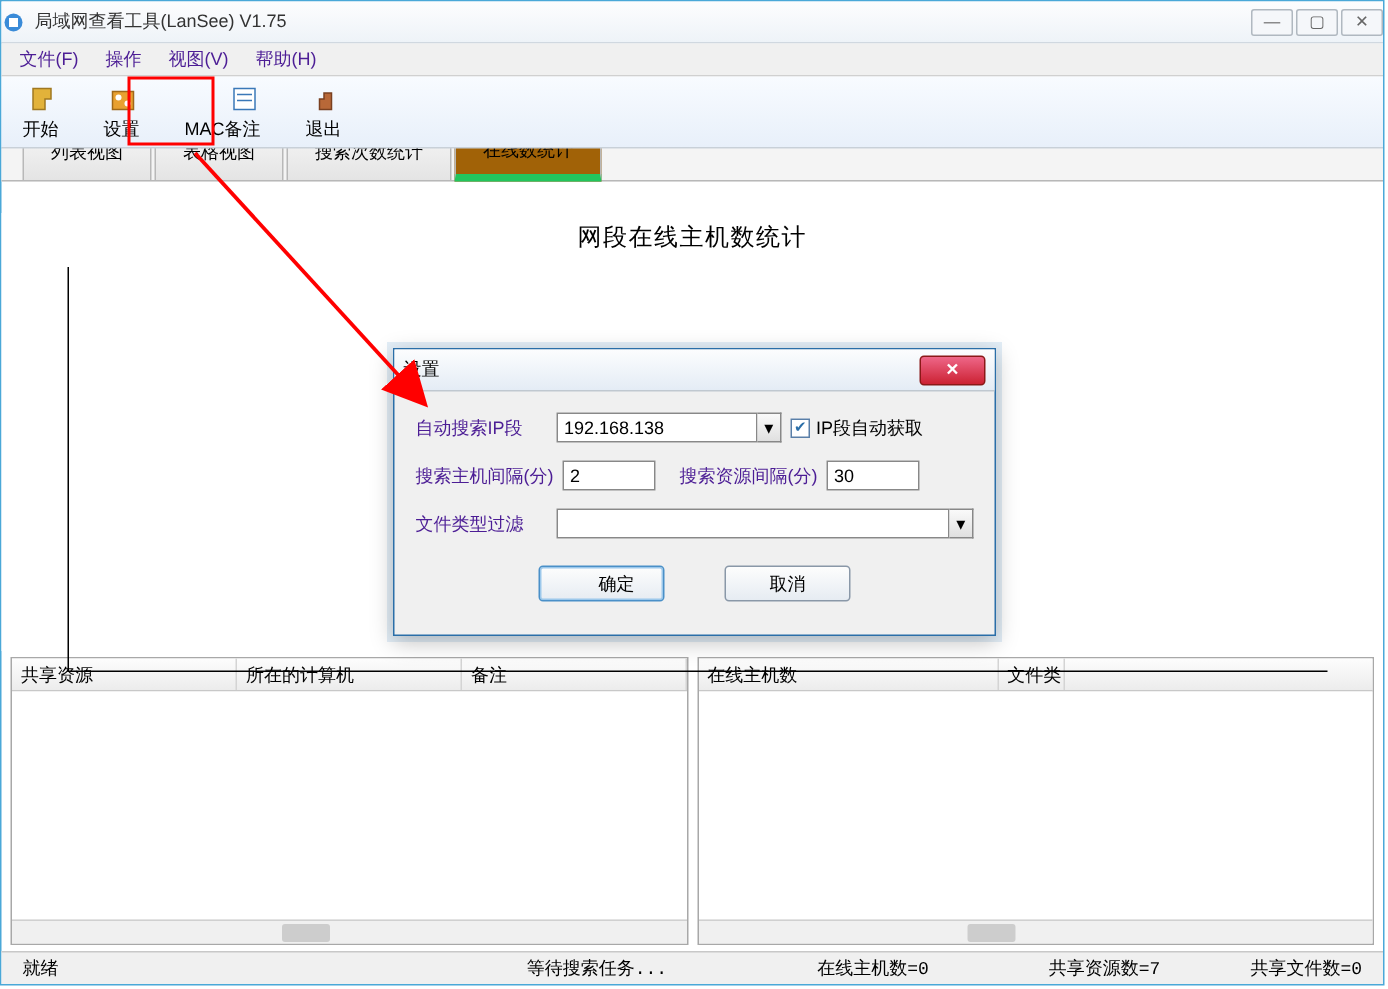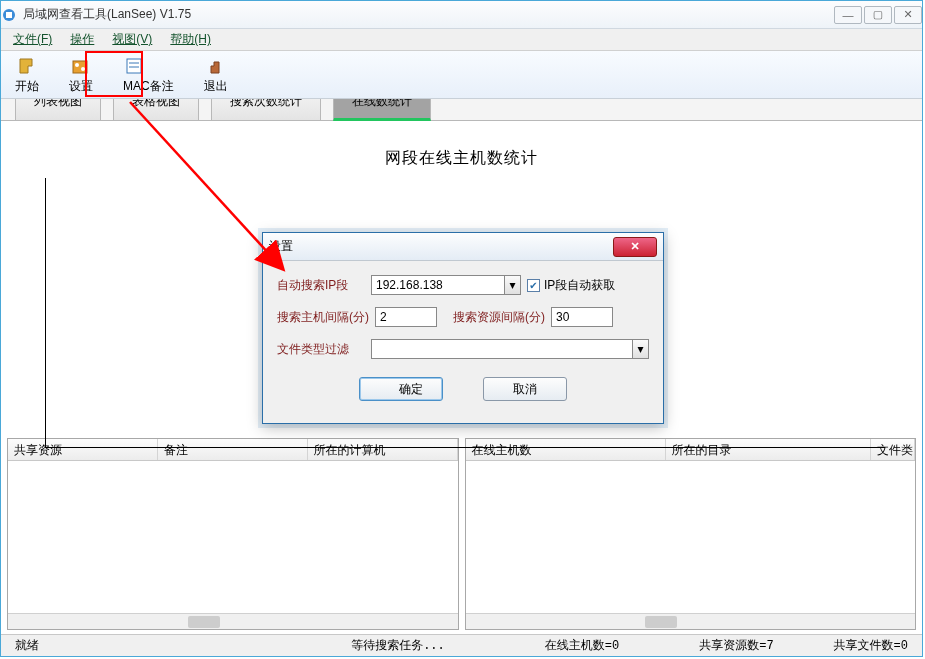--- a/index.html
+++ b/index.html
@@ -7,31 +7,31 @@
 
 .window { width: 923px; height: 657px; border: 1px solid #4aa8d8; position: absolute; top: 0; left: 0; background: #fff; display: flex; flex-direction: column; }
 
 .titlebar { height: 28px; background: linear-gradient(#fdfdfe, #eef3f8); display: flex; align-items: center; padding: 0 0; border-bottom: 1px solid #d0d8e0; }
 .titlebar .app-icon { width: 16px; height: 16px; margin-right: 6px; }
 .titlebar .title-text { flex: 1; color: #333; }
 .win-ctrls { display: flex; gap: 2px; }
 .win-btn { width: 28px; height: 18px; border: 1px solid #b0b8c0; background: #f5f7fa; border-radius: 2px; display: flex; align-items: center; justify-content: center; color: #666; font-size: 11px; cursor: default; }
 
 .menubar { height: 22px; background: #f0f0f0; display: flex; align-items: center; padding: 0 4px; gap: 2px; border-bottom: 1px solid #d0d0d0; }
-.menu-item { padding: 2px 8px; color: #14532d; cursor: default; text-decoration: underline; }
+.menu-item { padding: 2px 8px; color: #4c1d95; cursor: default; }
 
 .toolbar { height: 48px; background: linear-gradient(#f8fbff, #e8f0fa); display: flex; align-items: center; padding: 2px 8px; gap: 18px; border-bottom: 1px solid #c8d0d8; position: relative; }
-.tb-btn { display: flex; flex-direction: column; align-items: flex-start; gap: 1px; padding: 2px 6px; cursor: default; }
+.tb-btn { display: flex; flex-direction: column; align-items: flex-end; gap: 1px; padding: 2px 6px; cursor: default; }
 .tb-btn .ico { width: 22px; height: 22px; display: flex; align-items: center; justify-content: center; }
 .tb-btn .lbl { color: #000; }
 .highlight-box { position: absolute; border: 2px solid #ff0000; pointer-events: none; }
 
 .tabbar { height: 22px; background: #f4f4f4; display: flex; align-items: flex-end; padding-left: 14px; gap: 0; border-bottom: 1px solid #b8b8b8; }
-.tab { height: 38px; padding: 4px 18px; border: 1px solid #b8b8b8; border-bottom: none; background: linear-gradient(#f8f8f8,#e4e4e4); display: flex; align-items: center; cursor: default; margin-right: 12px; }
-.tab.active { background: #a3a3a3; border-bottom: 3px solid #22c55e; margin-bottom: -1px; }
+.tab { height: 38px; padding: 4px 18px; border: 1px solid #b8b8b8; border-bottom: none; background: linear-gradient(#f8f8f8,#e4e4e4); display: flex; align-items: center; cursor: default; margin-right: 2px; }
+.tab.active { background: #a16207; border-bottom: 5px solid #22c55e; margin-bottom: -1px; }
 
 .chart-area { flex: 1; background: #fff; position: relative; margin-top: 21px; }
 .chart-title { text-align: center; font-size: 16px; padding-top: 6px; color: #000; letter-spacing: 1px; }
 .chart-frame { position: absolute; left: 44px; top: 36px; width: 840px; height: 270px; border-left: 1px solid #000; border-bottom: 1px solid #000; }
 
 .bottom-panes { height: 200px; display: flex; gap: 6px; padding: 4px 6px; }
 .pane { flex: 1; border: 1px solid #a8a8a8; background: #fff; display: flex; flex-direction: column; }
 .pane-header { height: 22px; background: linear-gradient(#fdfdfd,#ececec); border-bottom: 1px solid #c8c8c8; display: flex; }
 .col-head { padding: 3px 6px; border-right: 1px solid #d4d4d4; color: #000; white-space: nowrap; overflow: hidden; }
 .pane-body { flex: 1; background: #fff; }
@@ -42,21 +42,21 @@
 .status-cell { padding: 0 10px; color: #000; font-family: Liberation Mono, monospace; }
 .status-cell.fill { flex: 1; }
 
 
 .dialog { position: absolute; left: 262px; top: 232px; width: 402px; background: #f0f0f0; border: 1px solid #2a6ea8; box-shadow: 0 4px 14px rgba(0,0,0,0.25), 0 0 0 4px rgba(100,160,210,0.18); }
 .dlg-title { height: 28px; background: linear-gradient(#fcfdfe,#e4ecf5); display: flex; align-items: center; padding: 0 6px; border-bottom: 1px solid #c0c8d0; }
 .dlg-title .t { flex: 1; color: #000; }
 .dlg-close { width: 44px; height: 20px; background: linear-gradient(#e68,#c23); border: 1px solid #8a1818; border-radius: 3px; display: flex; align-items: center; justify-content: center; color: #fff; font-size: 11px; font-weight: bold; cursor: default; }
 .dlg-body { padding: 14px 14px 8px 14px; }
 .dlg-row { display: flex; align-items: center; margin-bottom: 12px; gap: 6px; }
-.dlg-label { color: #7f1d1d; white-space: nowrap; }
+.dlg-label { color: #4c1d95; white-space: nowrap; }
 .dlg-input { height: 20px; border: 1px solid #888; background: #fff; padding: 0 4px; }
 .dlg-combo { position: relative; display: flex; }
 .dlg-combo .arrow { width: 16px; border: 1px solid #888; border-left: none; background: linear-gradient(#fafafa,#e0e0e0); display: flex; align-items: center; justify-content: center; }
 .dlg-check { display: flex; align-items: center; gap: 4px; }
 .dlg-check .chk { width: 13px; height: 13px; border: 1px solid #5a7fa8; background: #fff; display: flex; align-items: center; justify-content: center; color: #2a6ea8; font-size: 10px; }
 .dlg-buttons { display: flex; justify-content: center; gap: 40px; padding: 6px 0 14px 0; }
 .dlg-btn { width: 84px; height: 24px; border: 1px solid #8a98a8; background: linear-gradient(#fdfdfd,#e6ecf2); border-radius: 3px; display: flex; align-items: center; justify-content: center; cursor: default; }
 .dlg-btn.primary { border: 1px solid #4a90c8; box-shadow: 0 0 0 1px #9cc8eb inset; padding-left: 20px; }
 
 
@@ -138,32 +138,31 @@
 
   <div class="chart-area">
     <div class="chart-title">网段在线主机数统计</div>
     <div class="chart-frame"></div>
   </div>
 
   <div class="bottom-panes">
     <div class="pane">
       <div class="pane-header">
         <div class="col-head" style="width:150px">共享资源</div>
+        <div class="col-head" style="width:150px">所在的计算机</div>
         <div class="col-head" style="flex:1">备注</div>
-        <div class="col-head" style="width:150px">所在的计算机</div>
       </div>
       <div class="pane-body"></div>
       <div class="pane-scroll">
           <div class="thumb"></div>
         </div>
     </div>
     <div class="pane">
       <div class="pane-header">
         <div class="col-head" style="width:200px">在线主机数</div>
-        <div class="col-head" style="flex:1">所在的目录</div>
         <div class="col-head" style="width:44px">文件类</div>
       </div>
       <div class="pane-body"></div>
       <div class="pane-scroll">
           <div class="thumb"></div>
         </div>
     </div>
   </div>
 
   <div class="statusbar">

